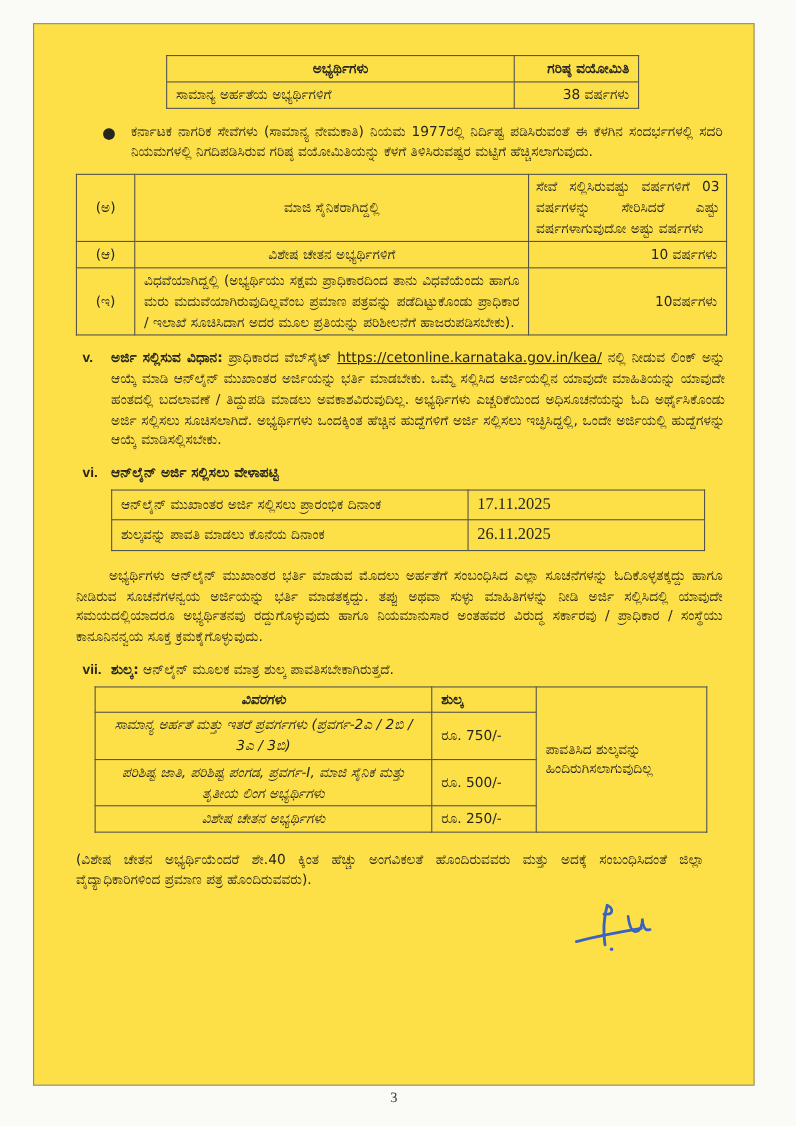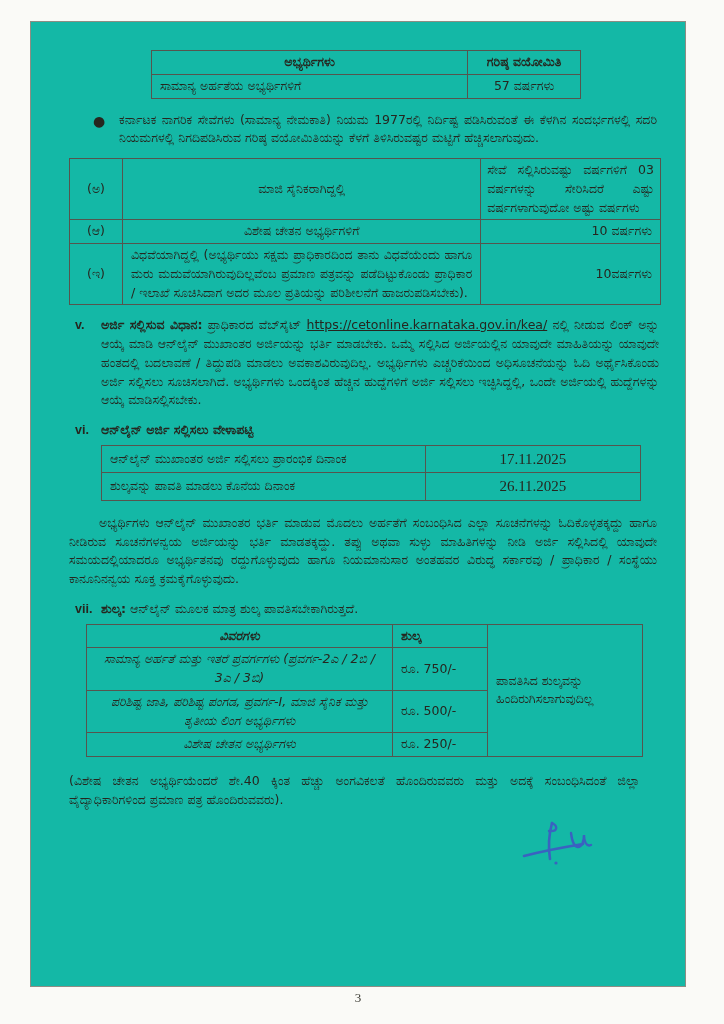--- a/index.html
+++ b/index.html
@@ -7,32 +7,32 @@
     width:724px;height:1024px;position:relative;
     background:linear-gradient(90deg,#e7e7e3 0px,#fafaf7 14px,#fafaf7 706px,#ededé9 724px);
     background-color:#fafaf7;
     font-family:"DejaVu Sans",sans-serif;
     color:#26261f;
     font-size:12.5px;
     line-height:1.5;
   }
   .page-frame{
     position:absolute;left:30px;top:21px;width:656px;height:966px;
-    border:1.5px solid #8d8d84;background:#14b8a6;box-sizing:border-box;
+    border:1.5px solid #8d8d84;background:#fde047;box-sizing:border-box;
     overflow:hidden;
   }
   table{border-collapse:collapse;font-size:12.5px;color:#26261f;}
   td,th{border:1px solid #55554e;padding:2px 8px;vertical-align:middle;}
 
   
   .age-table{margin:28px 0 0 120px;width:430px;}
   .age-table th{font-weight:bold;}
   .age-table .c1{width:328px;text-align:center;}
   .age-table td.c1{text-align:left;}
-  .age-table .c2{width:100px;text-align:center;}
+  .age-table .c2{width:100px;text-align:right;}
   .age-table td.c2{white-space:nowrap;}
 
   
   .bullet-para{margin:12px 28px 0 62px;display:flex;text-align:justify;}
   .bullet-para .dot{width:26px;flex:0 0 26px;font-size:14px;}
 
   
   .relax-table{margin:10px 0 0 38px;width:592px;}
   .relax-table .sn{width:38px;text-align:center;}
   .relax-table .lbl{width:366px;text-align:center;}
@@ -43,21 +43,21 @@
   
   .item{margin:11px 26px 0 44px;display:flex;}
   .item .inum{flex:0 0 26px;font-weight:bold;font-family:"Liberation Sans",sans-serif;}
   .item .ibody{flex:1;text-align:justify;}
   .item .ititle{font-weight:bold;}
   .link{text-decoration:underline;cursor:pointer;}
 
   
   .date-table{margin:5px 0 0 70px;width:540px;}
   .date-table .dl{width:330px;text-align:left;}
-  .date-table .dv{width:210px;text-align:center;font-family:"Liberation Serif",serif;font-size:15px;}
+  .date-table .dv{width:210px;font-family:"Liberation Serif",serif;font-size:15px;}
 
   .flow-para{margin:13px 28px 0 38px;text-align:justify;text-indent:30px;}
 
   
   .fee-table{margin:5px 0 0 55px;width:557px;}
   .fee-table .fh{text-align:center;font-weight:bold;}
   .fee-table .fl{width:330px;text-align:center;font-style:italic;}
   .fee-table .fv{width:82px;text-align:left;white-space:nowrap;}
   .fee-table .fnote{width:145px;text-align:left;font-style:normal;}
 
@@ -76,21 +76,21 @@
 <div class="page-frame">
 
   <table class="age-table">
     <tbody>
         <tr>
       <th class="c1">ಅಭ್ಯರ್ಥಿಗಳು</th>
       <th class="c2">ಗರಿಷ್ಠ ವಯೋಮಿತಿ</th>
     </tr>
     <tr>
       <td class="c1">ಸಾಮಾನ್ಯ ಅರ್ಹತೆಯ ಅಭ್ಯರ್ಥಿಗಳಿಗೆ</td>
-      <td class="c2">57 ವರ್ಷಗಳು</td>
+      <td class="c2">38 ವರ್ಷಗಳು</td>
     </tr>
   </tbody>
     </table>
 
   <div class="bullet-para">
     <span class="dot">●</span>
     <span>ಕರ್ನಾಟಕ ನಾಗರಿಕ ಸೇವೆಗಳು (ಸಾಮಾನ್ಯ ನೇಮಕಾತಿ) ನಿಯಮ 1977ರಲ್ಲಿ ನಿರ್ದಿಷ್ಟ ಪಡಿಸಿರುವಂತೆ ಈ ಕೆಳಗಿನ ಸಂದರ್ಭಗಳಲ್ಲಿ ಸದರಿ ನಿಯಮಗಳಲ್ಲಿ ನಿಗದಿಪಡಿಸಿರುವ ಗರಿಷ್ಠ ವಯೋಮಿತಿಯನ್ನು ಕೆಳಗೆ ತಿಳಿಸಿರುವಷ್ಟರ ಮಟ್ಟಿಗೆ ಹೆಚ್ಚಿಸಲಾಗುವುದು.</span>
   </div>
 
   <table class="relax-table">

